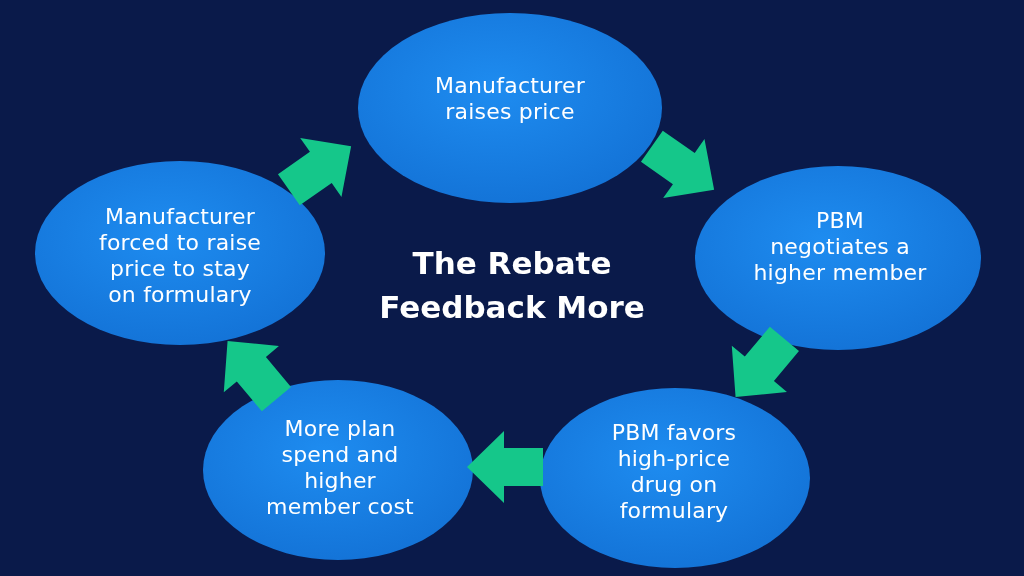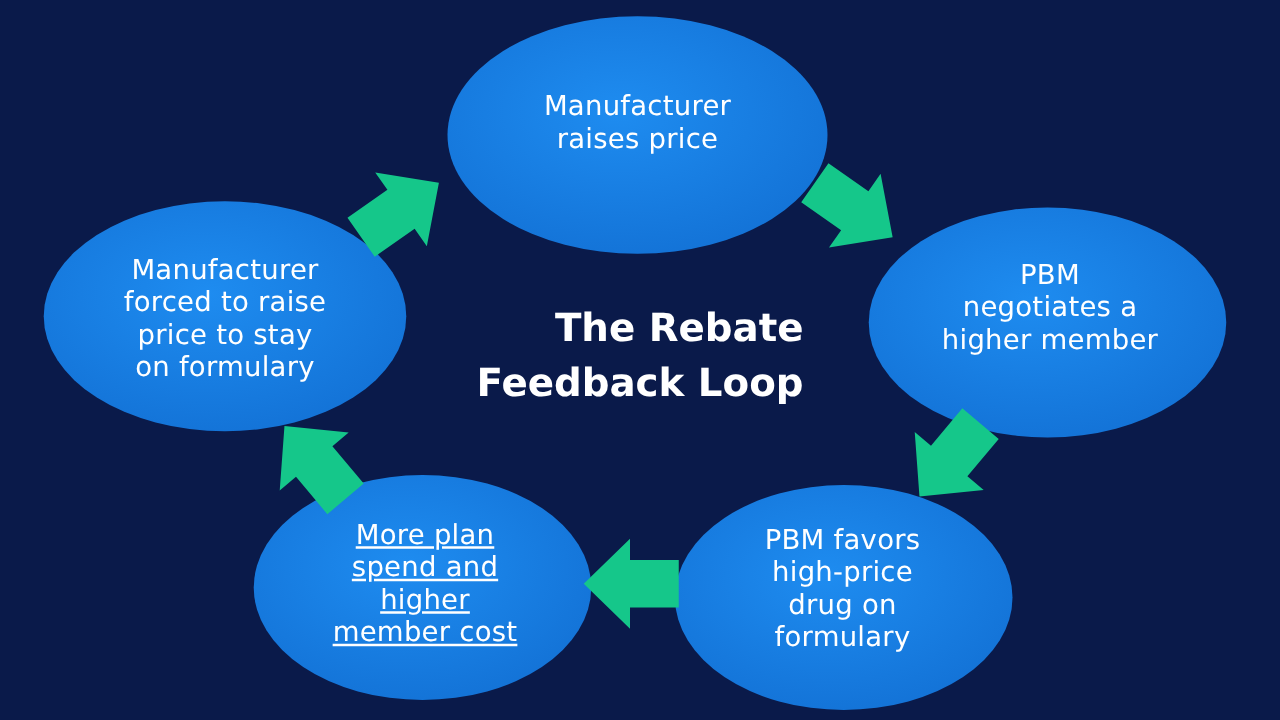--- a/index.html
+++ b/index.html
@@ -20,21 +20,21 @@
     letter-spacing: 0.2px;
   }
   .title {
     position: absolute;
     left: 512px; top: 285px;
     transform: translate(-50%, -50%);
     color: #ffffff;
     font-weight: bold;
     font-size: 31px;
     line-height: 44px;
-    text-align: right;
+    text-align: center;
     white-space: nowrap;
   }
 </style>
 </head>
 <body style="background: rgb(10, 26, 74);">
 
 <div id="stage">
   <svg id="diagram-svg" width="1024" height="576" viewBox="0 0 1024 576" style="position:absolute;left:0;top:0">
     <defs>
       <radialGradient id="nodeGrad" cx="45%" cy="40%" r="65%">
@@ -60,26 +60,26 @@
 
   <div class="node-text" style="left:510px; top:99px;">Manufacturer
 raises price</div>
   <div class="node-text" style="left:840px; top:247px;">PBM
 negotiates a
 higher member</div>
   <div class="node-text" style="left:674px; top:472px;text-align:center;">PBM favors
 high-price
 drug on
 formulary</div>
-  <div class="node-text" style="left:340px; top:468px;text-decoration:underline;">More plan
+  <div class="node-text" style="left:340px; top:468px;">More plan
 spend and
 higher
 member cost</div>
   <div class="node-text" style="left:180px; top:256px;">Manufacturer
 forced to raise
 price to stay
 on formulary</div>
 
   <div class="title">
     <div>The Rebate</div>
-    <div>Feedback Loop</div>
+    <div>Feedback More</div>
   </div>
 </div>
 
 </body></html>

